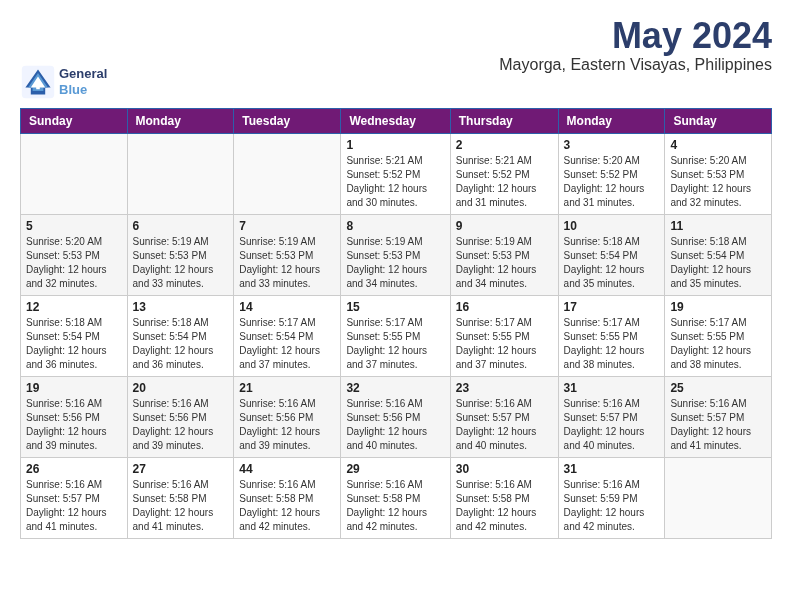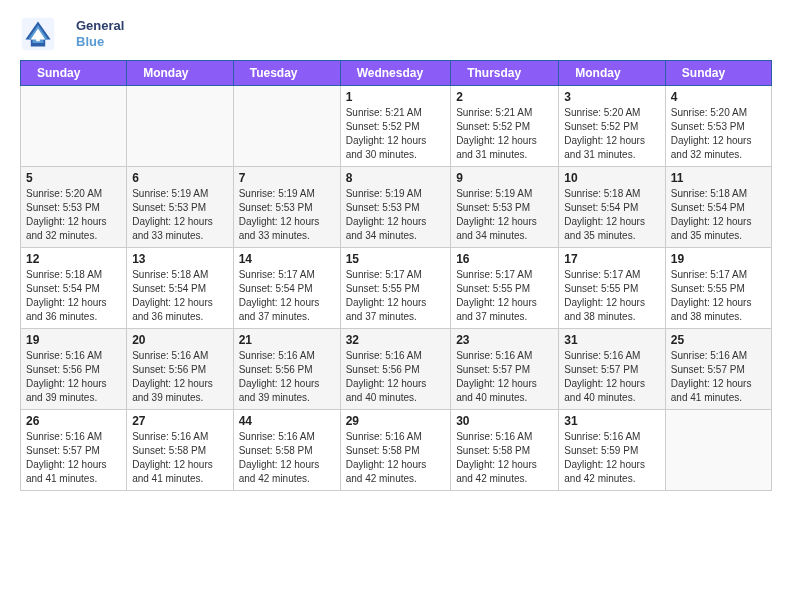--- a/index.html
+++ b/index.html
@@ -15,21 +15,22 @@
     }
     .header {
       display: flex;
       justify-content: space-between;
       align-items: flex-start;
       margin-bottom: 8px;
     }
     .logo {
       display: flex;
       align-items: center;
-      gap: 20px;
+      gap: 3px;
+      margin-top: 48px;
     }
     .logo-text {
       font-size: 14px;
       font-weight: bold;
       color: #2c3e6b;
       line-height: 1.2;
     }
     .logo-icon {
       width: 36px;
       height: 36px;
@@ -47,23 +48,23 @@
       font-size: 16px;
       color: #333;
       font-weight: normal;
     }
     .calendar {
       width: 100%;
       border-collapse: collapse;
       font-size: 11px;
     }
     .calendar th {
-      background-color: #8b5cf6;
+      background-color: #701a75;
       color: #fff;
-      padding: 5px 16px;
+      padding: 5px 8px;
       text-align: left;
       font-size: 12px;
       border: 1px solid #2c5faa;
     }
     .calendar td {
       border: 1px solid #ccc;
       vertical-align: top;
       padding: 4px 5px;
       width: 113px;
       min-height: 80px;
@@ -105,20 +106,24 @@
 
         <polygon points="20,6 34,26 28,26 28,34 12,34 12,26 6,26" fill="#2c5faa"></polygon>
         <polygon points="20,10 31,26 26,26 26,30 14,30 14,26 9,26" fill="#5a9ad5"></polygon>
         <polygon points="20,14 28,26 22,26 22,28 18,28 18,26 12,26" fill="#fff"></polygon>
       </svg>
       <div>
         <div class="logo-text" style="font-size:13px;">General</div>
         <div class="logo-text" style="color:#5a9ad5; font-size:13px;">Blue</div>
       </div>
     </div>
+    <div class="header-right">
+      <div class="month-title">May 2024</div>
+      <div class="location-title">Mayorga, Eastern Visayas, Philippines</div>
+    </div>
   </div>
 
   <table class="calendar">
     <thead>
       <tr>
 
       <th>Sunday</th>
           <th>Monday</th>
           <th>Tuesday</th>
           <th>Wednesday</th>

